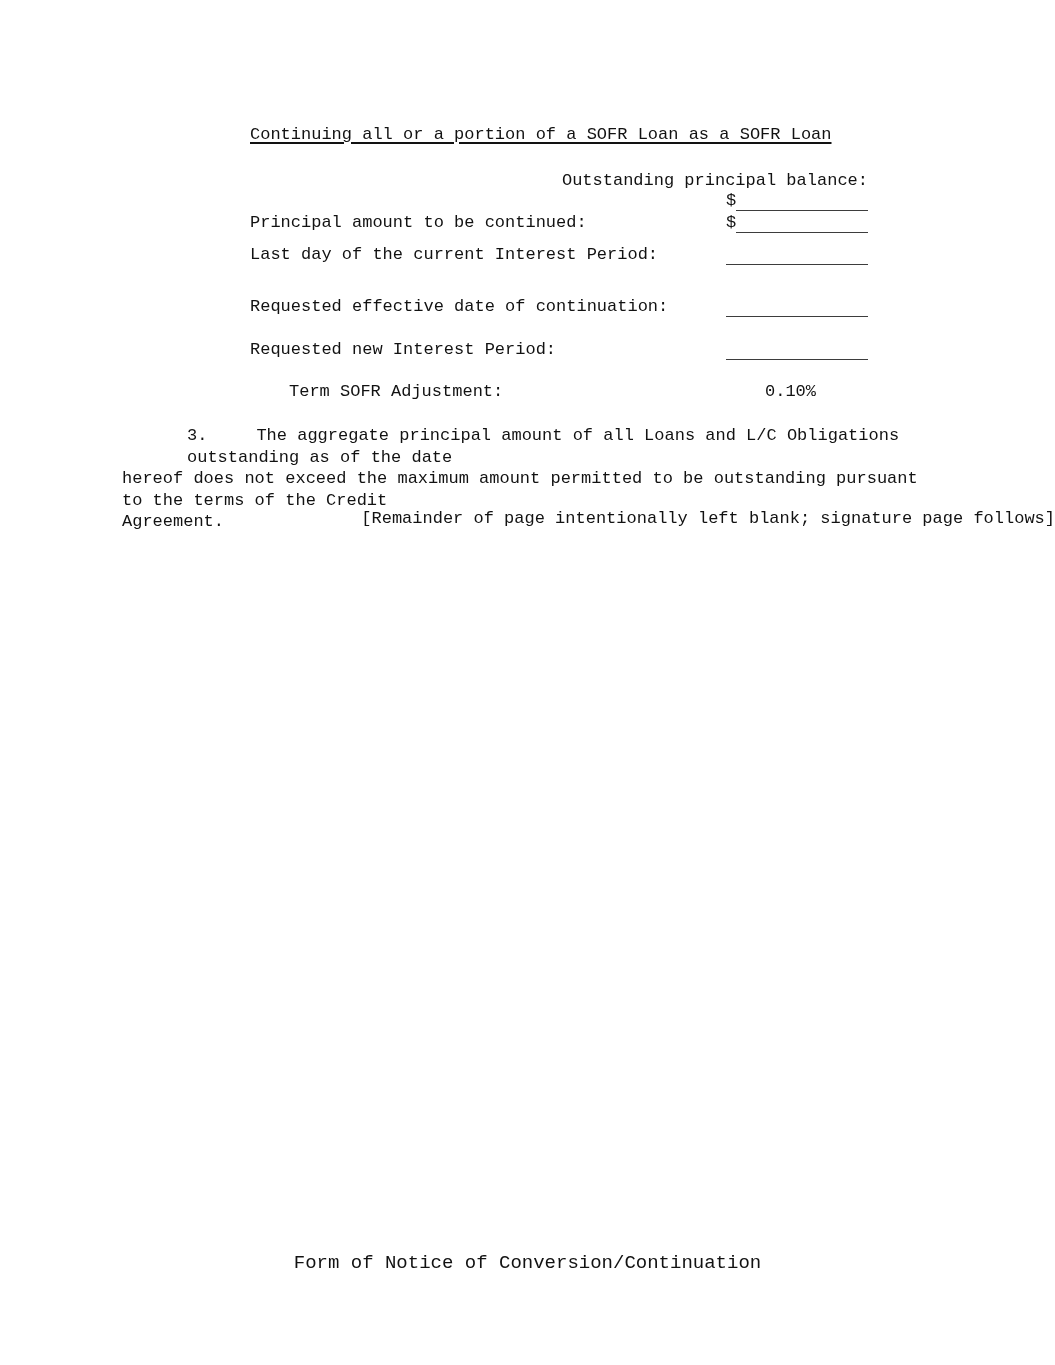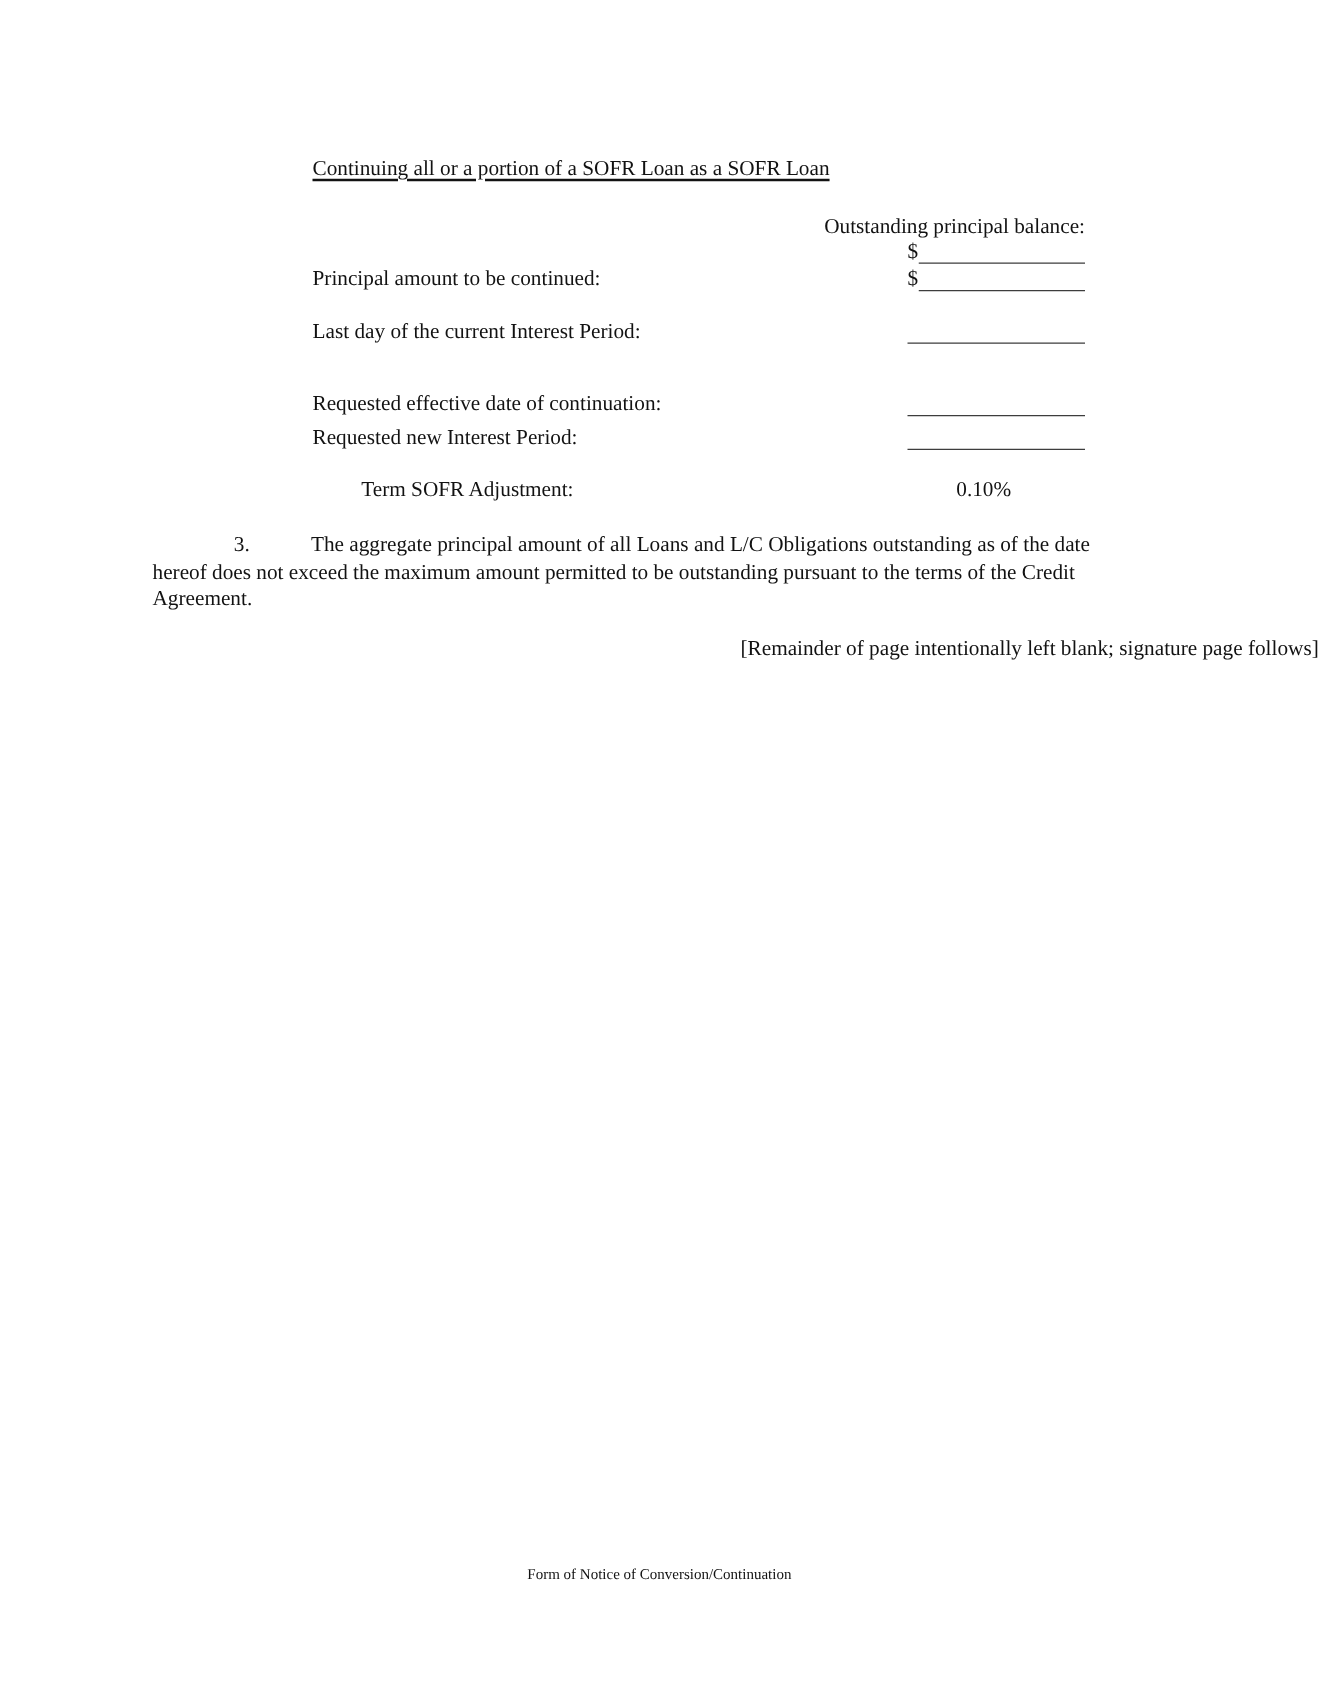--- a/index.html
+++ b/index.html
@@ -6,21 +6,21 @@
     margin: 0;
     padding: 0;
     background: #ffffff;
   }
   .page {
     position: relative;
     width: 1055px;
     height: 1365px;
     background: #ffffff;
     color: #121212;
-    font-family: Liberation Serif, serif;
+    font-family: Liberation Mono, monospace;
     font-size: 17px;
     overflow: hidden;
   }
   .heading {
     position: absolute;
     left: 250px;
     top: 125px;
     text-decoration: underline;
     text-underline-offset: 3px;
     text-decoration-thickness: 1.5px;
@@ -36,22 +36,22 @@
     position: absolute;
     left: 0;
     width: 618px;
     display: flex;
     justify-content: space-between;
     align-items: flex-end;
     line-height: 20px;
   }
   .row1 { top: 171px; flex-direction: column; }
   .row2 { top: 213px; text-align: center; }
-  .row3 { top: 255px; text-align: center; }
-  .row4 { top: 313px; }
+  .row3 { top: 245px; text-align: center; }
+  .row4 { top: 297px; }
   .row5 { top: 340px; align-items: center; }
   .row6 { top: 382px; margin-left: 39px; }
   .row-label { white-space: nowrap; }
   .row-value {
     width: 142px;
     display: flex;
     align-items: flex-end;
   }
   .row-value.right { }
   .blank-line {
@@ -77,21 +77,21 @@
     top: 509px;
     width: 1055px;
     text-align: right;
   }
   .footer-note {
     position: absolute;
     left: 0;
     top: 1252px;
     width: 1055px;
     text-align: center;
-    font-size: 12px;
+    font-size: 19px;
   }
 </style>
 </head>
 <body>
 
 <div class="page">
 
   <div class="heading">Continuing all or a portion of a SOFR Loan as a SOFR Loan</div>
 
   <div class="form-area">

